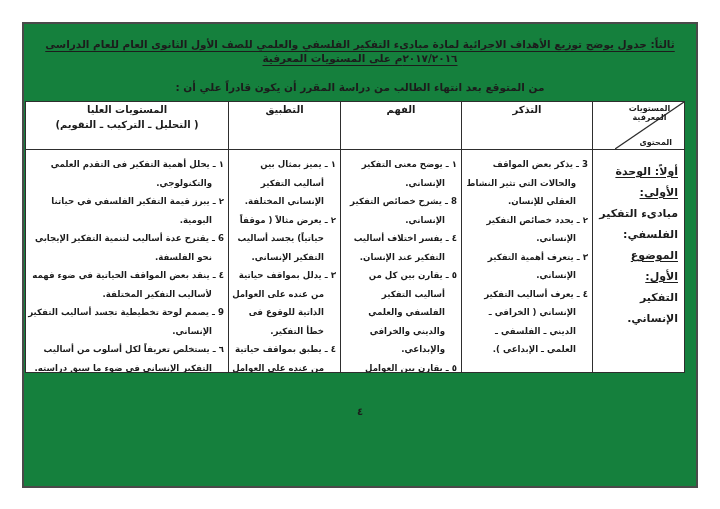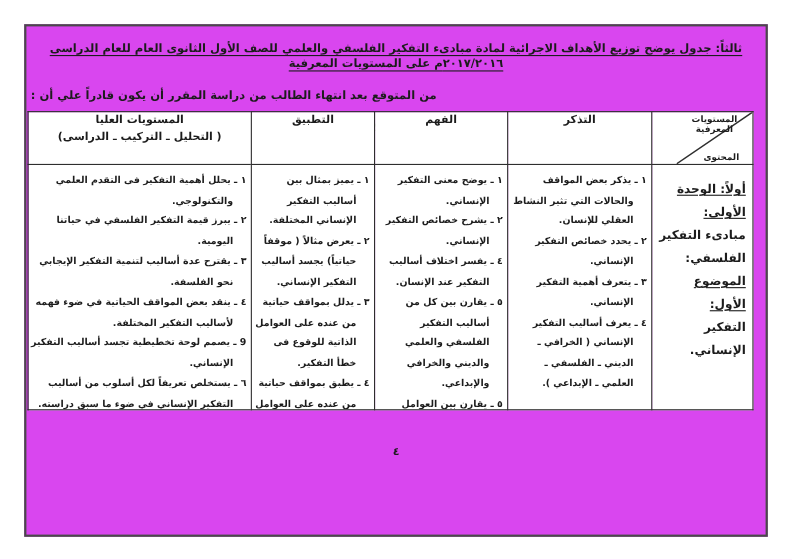--- a/index.html
+++ b/index.html
@@ -2,31 +2,31 @@
 <html lang="ar"><head>
 <meta charset="utf-8">
 <style>
   html,body{margin:0;padding:0;}
   body{
     width:720px;height:509px;background:#ffffff;position:relative;
     font-family:"DejaVu Sans", sans-serif;color:#1c1c1c;overflow:hidden;
   }
   .frame{
     position:absolute;left:22px;top:22px;width:676px;height:466px;
-    border:2px solid #4a4a4a;box-sizing:border-box;background:#d946ef;
+    border:2px solid #4a4a4a;box-sizing:border-box;background:#15803d;
   }
   .title-line{
     position:absolute;left:0;right:0;text-align:center;direction:rtl;
     font-weight:bold;font-size:10.5px;line-height:14px;
   }
   .title-line .u-text{text-decoration:underline;text-underline-offset:3px;}
   .title-1{top:13px;padding:0 18px;}
   .title-2{top:41px;margin-top:40px;}
   .intro-line{
-    position:absolute;top:57px;right:4px;left:4px;direction:rtl;text-align:left;
+    position:absolute;top:57px;right:4px;left:4px;direction:rtl;text-align:center;
     font-weight:bold;font-size:10.5px;
   }
   table.grid{
     position:absolute;top:77px;right:11px;width:659px;
     border-collapse:collapse;direction:rtl;table-layout:fixed;
     font-weight:bold;
   }
   table.grid th, table.grid td{
     border:1px solid #2e2e2e;padding:0;vertical-align:top;background:#fff;
   }
@@ -88,62 +88,62 @@
           </svg>
           <div class="corner-top">المستويات المعرفية</div>
           <div class="corner-bottom">المحتوى</div>
         </div>
       </th>
       <th class="hdr">التذكر</th>
       <th class="hdr">الفهم</th>
       <th class="hdr">التطبيق</th>
       <th class="hdr">
         <div>المستويات العليا</div>
-        <div>( التحليل ـ التركيب ـ الدراسى)</div>
+        <div>( التحليل ـ التركيب ـ التقويم)</div>
       </th>
     </tr>
     <tr>
       <td>
         <div class="cellbox content-box">
               <div class="line u">أولاً: الوحدة الأولى:</div>
               <div class="line">مبادىء التفكير الفلسفي:</div>
               <div class="line u">الموضوع الأول:</div>
               <div class="line">التفكير الإنساني.</div>
             </div>
       </td>
       <td>
         <div class="cellbox">
-              <div class="obj">١ ـ يذكر بعض المواقف والحالات التي تثير النشاط العقلي للإنسان.</div>
+              <div class="obj">3 ـ يذكر بعض المواقف والحالات التي تثير النشاط العقلي للإنسان.</div>
               <div class="obj">٢ ـ يحدد خصائص التفكير الإنساني.</div>
               <div class="obj">٣ ـ يتعرف أهمية التفكير الإنساني.</div>
               <div class="obj">٤ ـ يعرف أساليب التفكير الإنساني ( الخرافي ـ الديني ـ الفلسفي ـ العلمي ـ الإبداعي ).</div>
             </div>
       </td>
       <td>
         <div class="cellbox">
               <div class="obj">١ ـ يوضح معنى التفكير الإنساني.</div>
-              <div class="obj">٢ ـ يشرح خصائص التفكير الإنساني.</div>
+              <div class="obj">8 ـ يشرح خصائص التفكير الإنساني.</div>
               <div class="obj">٤ ـ يفسر اختلاف أساليب التفكير عند الإنسان.</div>
               <div class="obj">٥ ـ يقارن بين كل من أساليب التفكير الفلسفي والعلمي والديني والخرافي والإبداعي.</div>
               <div class="obj">٥ ـ يقارن بين العوامل الذاتية والعوامل الموضوعية للوقوع فى خطأ التفكير.</div>
             </div>
       </td>
       <td>
         <div class="cellbox">
               <div class="obj">١ ـ يميز بمثال بين أساليب التفكير الإنساني المختلفة.</div>
               <div class="obj">٢ ـ يعرض مثالاً ( موقفاً حياتياً) يجسد أساليب التفكير الإنساني.</div>
               <div class="obj">٣ ـ يدلل بمواقف حياتية من عنده على العوامل الذاتية للوقوع فى خطأ التفكير.</div>
               <div class="obj">٤ ـ يطبق بمواقف حياتية من عنده على العوامل الموضوعية للوقوع فى </div>
             </div>
       </td>
       <td>
         <div class="cellbox">
               <div class="obj">١ ـ يحلل أهمية التفكير فى التقدم العلمي والتكنولوجي.</div>
               <div class="obj">٢ ـ يبرز قيمة التفكير الفلسفي في حياتنا اليومية.</div>
-              <div class="obj">٣ ـ يقترح عدة أساليب لتنمية التفكير الإيجابي نحو الفلسفة.</div>
+              <div class="obj">6 ـ يقترح عدة أساليب لتنمية التفكير الإيجابي نحو الفلسفة.</div>
               <div class="obj">٤ ـ ينقد بعض المواقف الحياتية في ضوء فهمه لأساليب التفكير المختلفة.</div>
               <div class="obj">9 ـ يصمم لوحة تخطيطية تجسد أساليب التفكير الإنساني.</div>
               <div class="obj">٦ ـ يستخلص تعريفاً لكل أسلوب من أساليب التفكير الإنساني في ضوء ما سبق دراسته.</div>
             </div>
       </td>
     </tr>
   </tbody>
     </table>
 
 </div>

